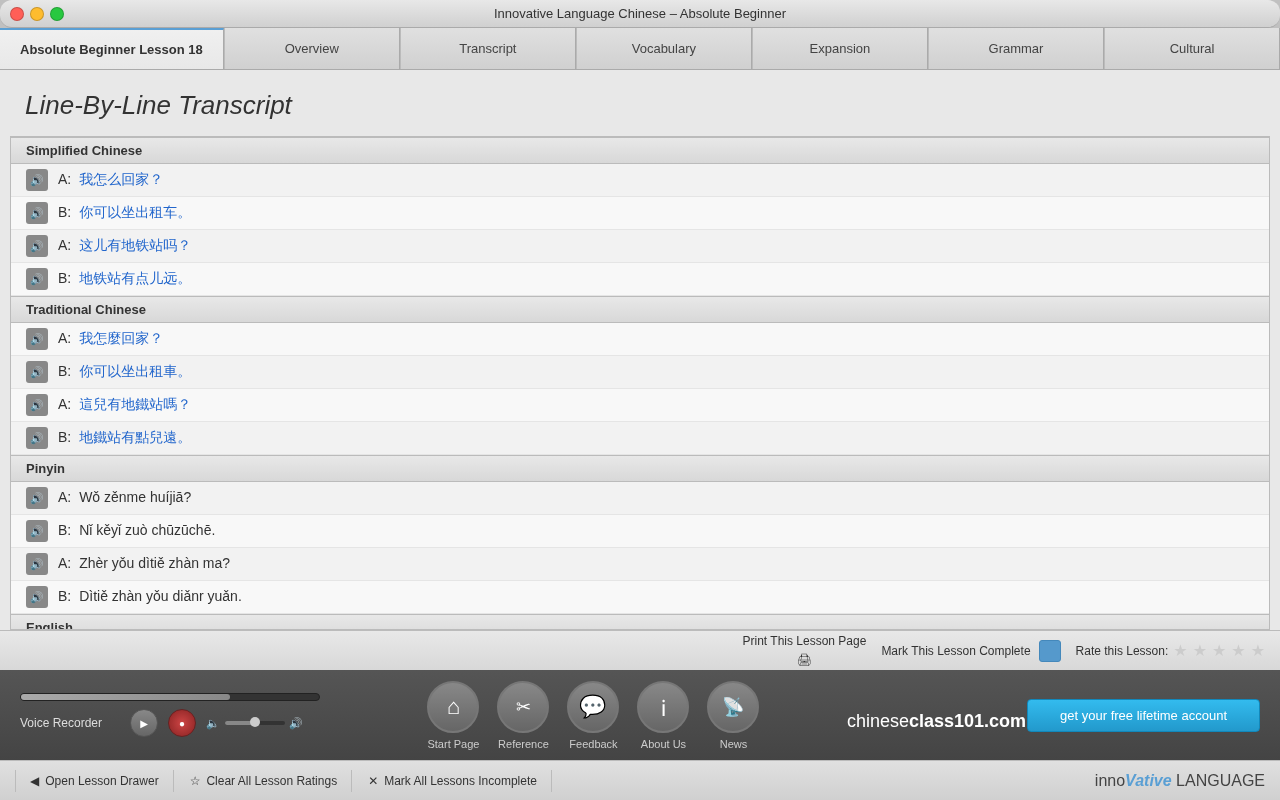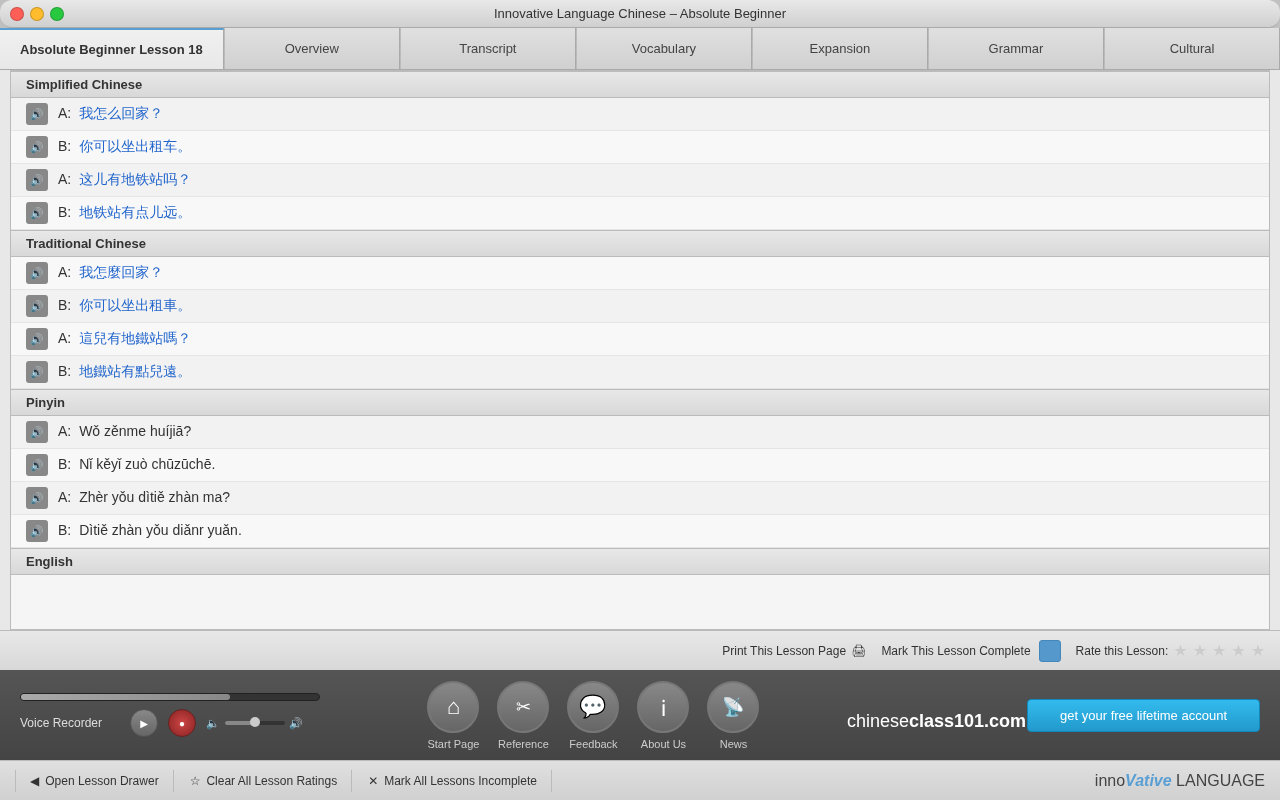--- a/index.html
+++ b/index.html
@@ -177,20 +177,21 @@
       gap: 15px;
     }
 
     #print-btn {
       display: flex;
       align-items: center;
       gap: 5px;
       font-size: 12px;
       color: #333;
       cursor: pointer;
+      flex-direction: column;
     }
     #mark-complete-btn {
       display: flex;
       align-items: center;
       gap: 8px;
       font-size: 12px;
       color: #333;
       cursor: pointer;
     }
     .blue-checkbox {
@@ -400,20 +401,23 @@
     <div class="tab-active">Absolute Beginner Lesson 18</div>
     <div class="tab-normal">Overview</div>
     <div class="tab-normal">Transcript</div>
     <div class="tab-normal">Vocabulary</div>
     <div class="tab-normal">Expansion</div>
     <div class="tab-normal">Grammar</div>
     <div class="tab-normal">Cultural</div>
   </div>
 
   <div id="content">
+    <div id="page-title-area">
+      <h1>Line-By-Line Transcript</h1>
+    </div>
 
     <div id="transcript-scroll">
 
       <div class="section-header">Simplified Chinese</div>
       <div class="transcript-line">
         <div class="speaker-icon">🔊</div>
         <span class="line-text">
           <span class="speaker">A:</span>
           <span class="chinese">我怎么回家？</span>
         </span>

